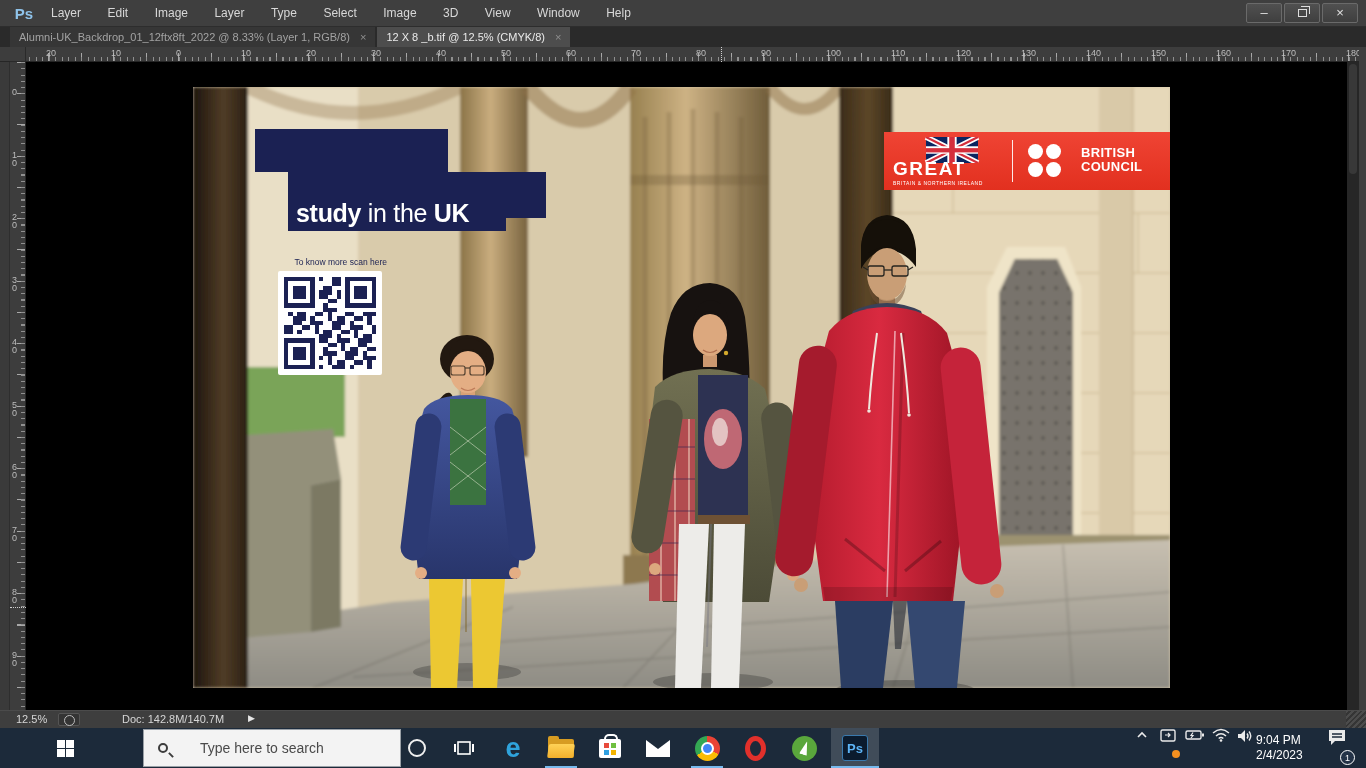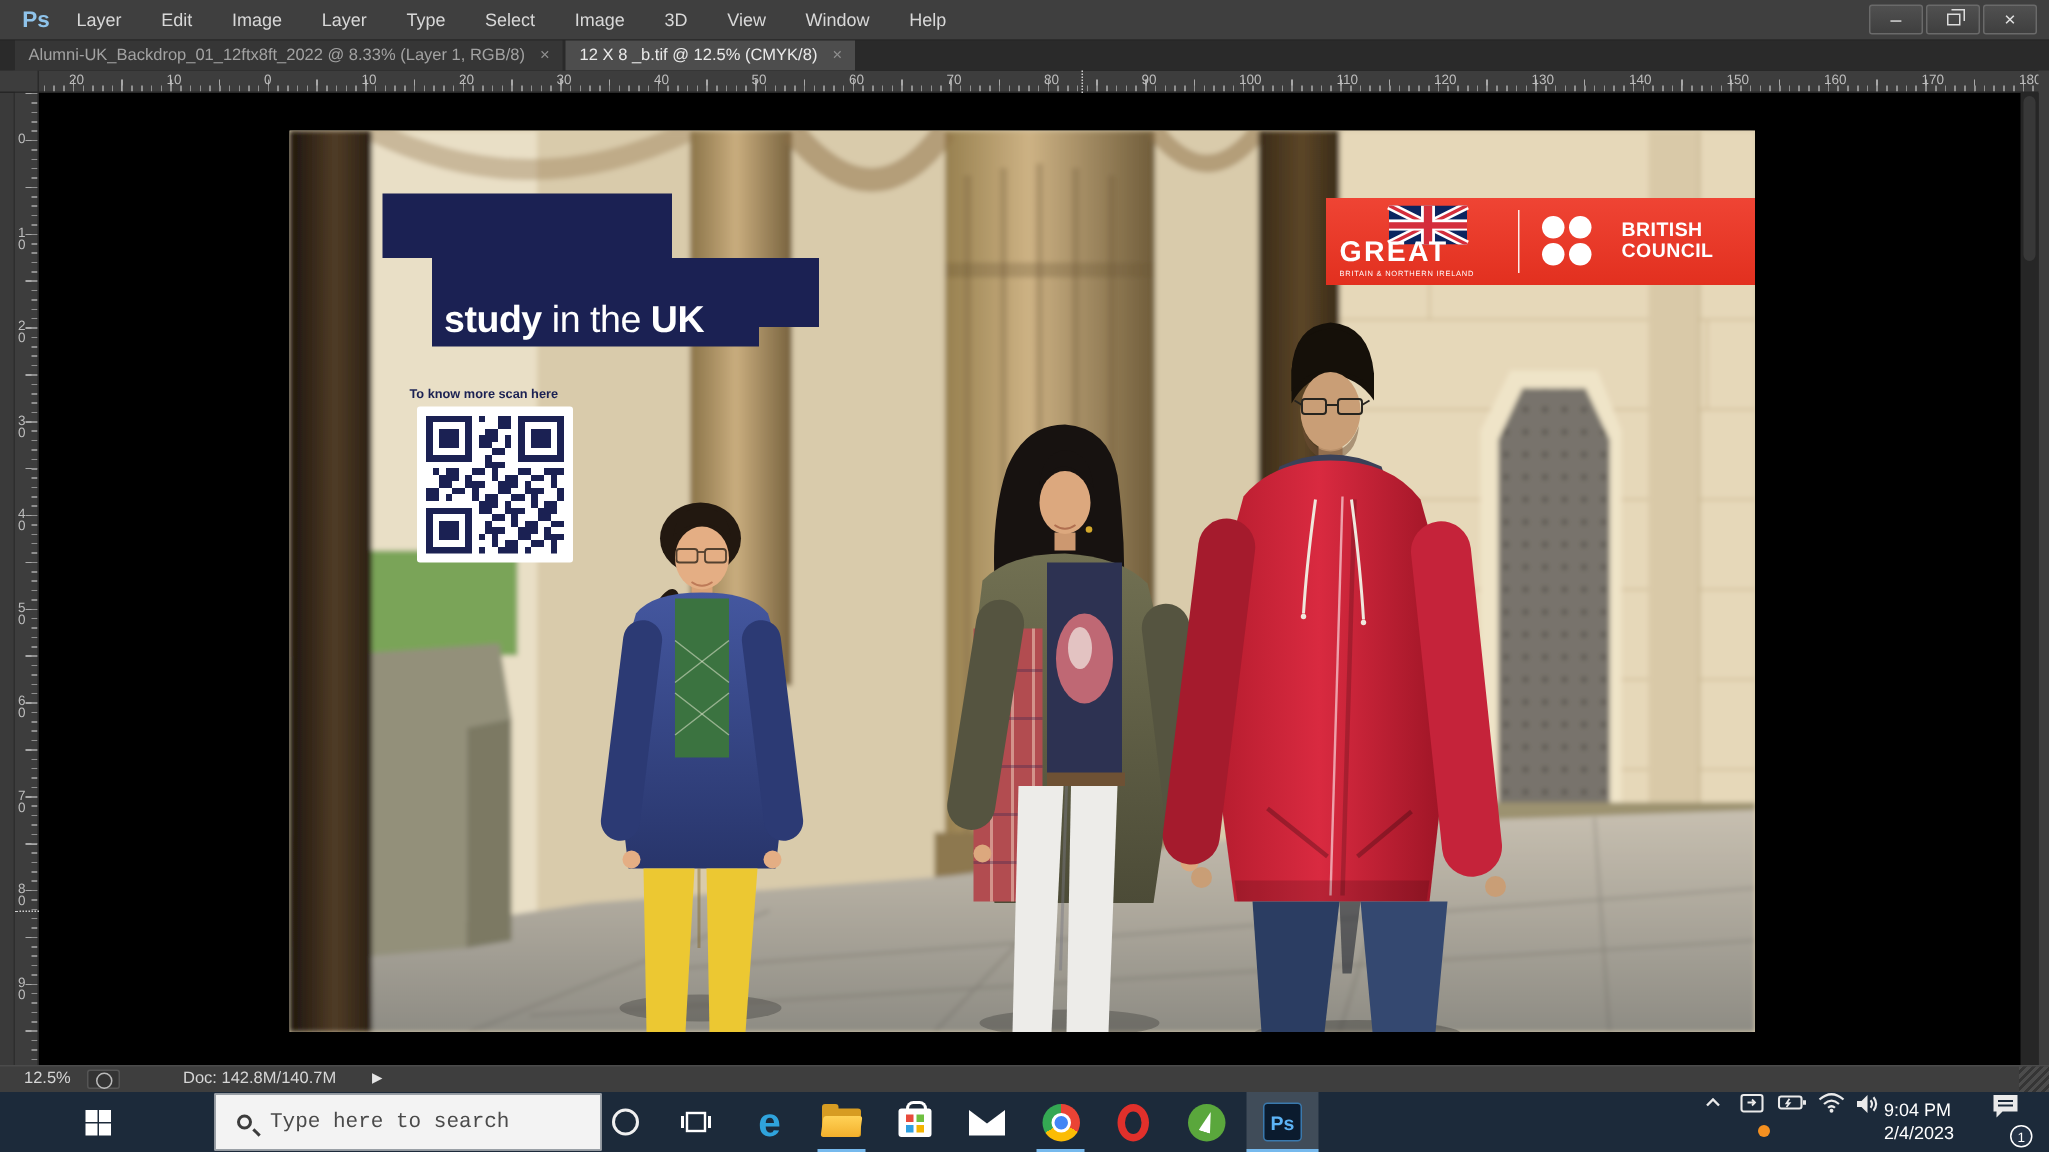--- a/index.html
+++ b/index.html
@@ -54,21 +54,21 @@
   .navy{background:#1b2153;}
   #hl-a{left:62px;top:42px;width:193px;height:43px;}
   #hl-b{left:95px;top:85px;width:258px;height:46px;}
   #hl-c{left:95px;top:131px;width:218px;height:13px;}
   .hl-text{color:#fff;white-space:nowrap;letter-spacing:-0.3px;}
   #hl-line1{left:75px;top:47px;font-size:27px;}
   #hl-line2{left:157px;top:89px;font-size:23px;}
   #hl-line3{left:103px;top:112px;font-size:25px;}
   .w-bold{font-weight:bold;}
   .w-light{font-weight:normal;}
-  #qr-caption{left:80px;top:170px;width:114px;text-align:left;font-size:8.5px;font-weight:bold;color:#1b2153;}
+  #qr-caption{left:80px;top:170px;width:114px;text-align:right;font-size:8.5px;font-weight:normal;color:#1b2153;}
   #qr-panel{left:85px;top:184px;width:104px;height:104px;background:#fff;border-radius:2px;padding:6px;}
   #qr-code{display:block;}
 
   #banner{left:691px;top:45px;width:286px;height:58px;background:linear-gradient(180deg,#ef4434,#e2301f);}
   #banner-flag{left:40px;top:5px;}
   #great-word{left:9px;top:26px;font-size:19px;font-weight:bold;color:#fff;letter-spacing:1.5px;}
   #great-sub{left:9px;top:48px;font-size:5px;color:#fff;letter-spacing:.5px;}
   #banner-divider{left:128px;top:8px;width:1px;height:42px;background:rgba(255,255,255,.9);}
   #bc-dots{left:144px;top:12px;width:34px;height:34px;display:grid;grid-template:15px 15px / 15px 15px;gap:3px;}
   .bc-dot{width:15px;height:15px;border-radius:50%;background:#fff;}
@@ -85,21 +85,21 @@
 
   
   #taskbar{left:0;top:728px;width:1366px;height:40px;background:#1c2a3a;}
   .tb-slot{position:absolute;top:0;height:40px;display:flex;align-items:center;justify-content:center;}
   #tb-start{left:42px;width:46px;}
   .win-logo{width:17px;height:17px;display:grid;grid-template:8px 8px / 8px 8px;gap:1px;}
   .win-logo div{background:#fff;}
   #tb-search{left:143px;top:1px;width:258px;height:38px;background:#f3f3f3;border:1px solid #9aa0a6;display:flex;align-items:center;}
   .mag{position:relative;width:10px;height:10px;border:2px solid #3c3c3c;border-radius:50%;margin:0 10px 0 14px;flex:none;}
   .mag::after{content:"";position:absolute;left:8px;top:9px;width:6px;height:2px;background:#3c3c3c;transform:rotate(45deg);}
-  #search-input{border:none;outline:none;background:transparent;font-size:14px;color:#333;width:200px;font-family:Liberation Mono, monospace;}
+  #search-input{border:none;outline:none;background:transparent;font-size:14px;color:#333;width:200px;font-family:Liberation Sans, sans-serif;margin-left:20px;}
   #search-input::placeholder{color:#4a4a4a;opacity:1;}
   #tb-cortana{left:398px;width:38px;}
   .cortana-ring{width:18px;height:18px;border:2px solid #f0f0f0;border-radius:50%;}
   #tb-taskview{left:441px;width:46px;}
   .app{width:48px;}
   #app-edge{left:489px;} #app-explorer{left:537px;} #app-store{left:586px;} #app-mail{left:634px;}
   #app-chrome{left:683px;} #app-opera{left:731px;} #app-corel{left:780px;}
   #app-ps{left:831px;width:48px;background:rgba(255,255,255,.16);}
   .underline{position:absolute;bottom:0;left:8px;width:32px;height:2px;background:#76b9ed;}
   #app-ps .underline{left:0;width:48px;}

